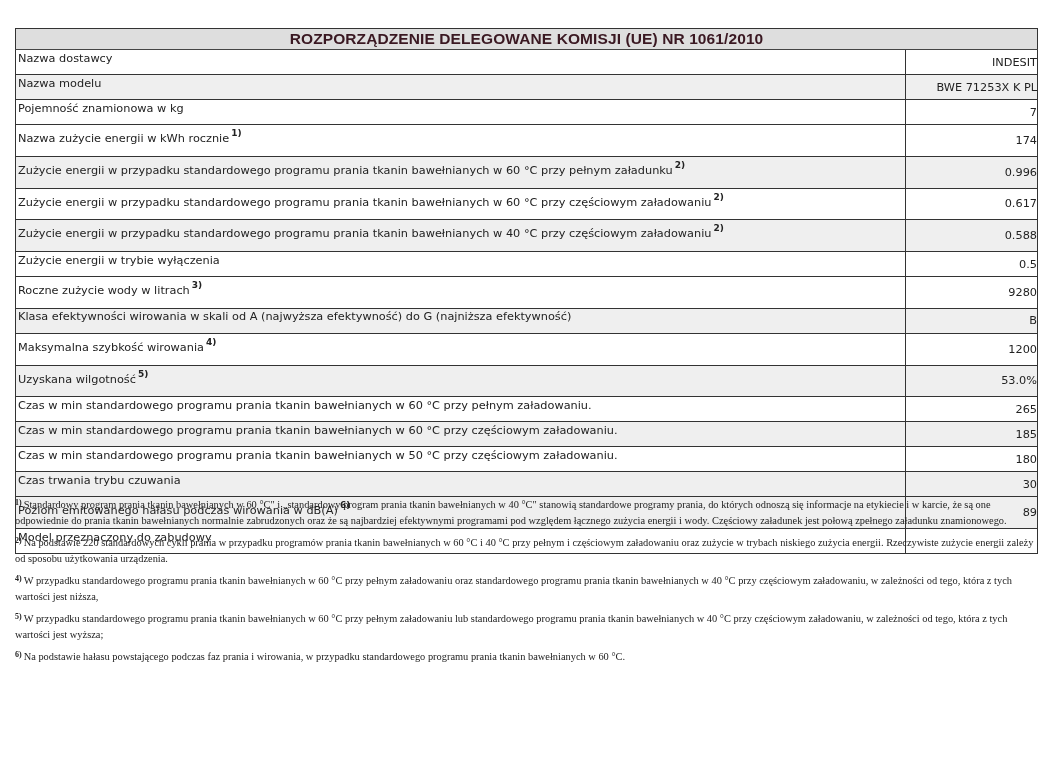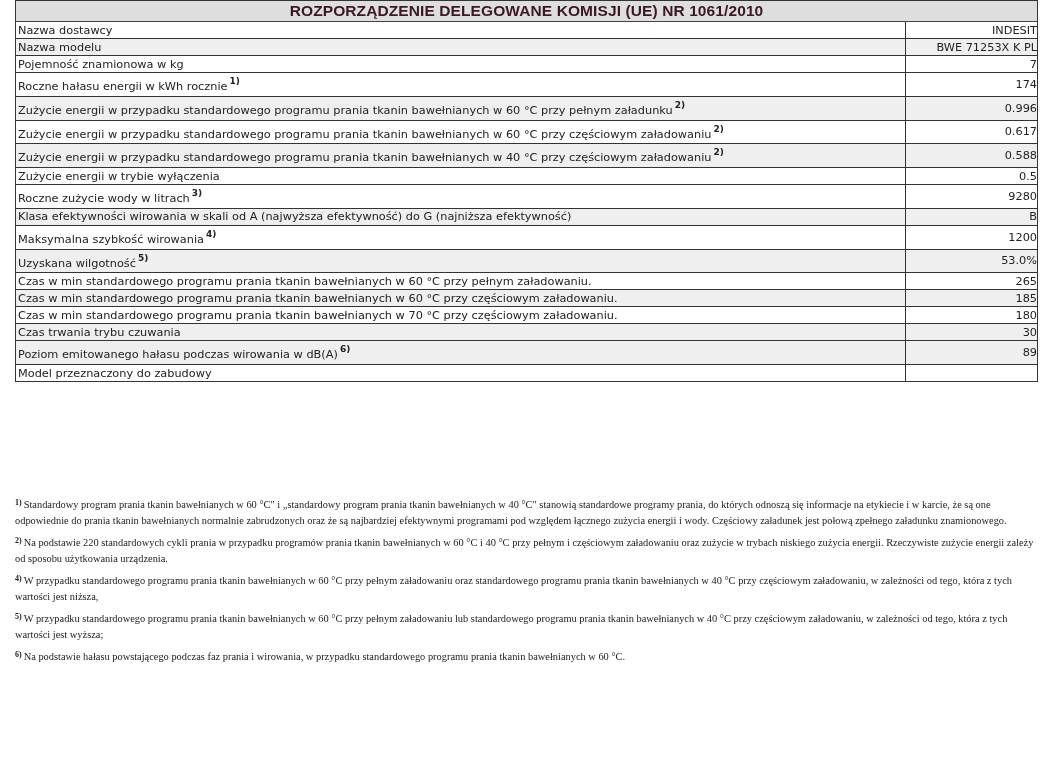--- a/index.html
+++ b/index.html
@@ -1,17 +1,17 @@
 <!DOCTYPE html>
 <html><head>
   <meta charset="utf-8">
   <style>
     html, body { margin: 0; padding: 0; background: #ffffff; }
     body { width: 1052px; height: 771px; position: relative; overflow: hidden; }
-    .wrap { position: absolute; left: 15px; top: 0; width: 1022px; }
+    .wrap { position: absolute; left: 15px; top: 28px; width: 1022px; }
     table.spec {
       border-collapse: collapse;
       width: 1022px;
       table-layout: fixed;
       font-family: "DejaVu Sans", sans-serif;
       font-size: 11.3px;
       color: #222;
       border: 1px solid #333;
     }
     table.spec col.c1 { width: 890px; }
@@ -24,21 +24,21 @@
       color: #3a1822;
       height: 20px;
       padding: 0;
       text-align: center;
       border: 1px solid #333;
       border-bottom: 1px solid #444;
       letter-spacing: 0.1px;
     }
     table.spec td {
       border: 1px solid #333;
-      padding: 0 0 0 2px;
+      padding: 0 0 8px 2px;
       height: 16px;
       line-height: 15px;
       white-space: nowrap;
       overflow: hidden;
     }
     table.spec td.val { text-align: right; padding: 0; }
     table.spec tr.tall td { height: 20px; line-height: 19px; }
     table.spec tr.odd td { background: #efefef; }
     table.spec tr.even td { background: #ffffff; }
     sup.fn { font-size: 9px; font-weight: bold; position: relative; top: -1px; margin-left: 2px; }
@@ -74,21 +74,21 @@
         </tr>
         <tr class="odd">
           <td><span>Nazwa modelu</span></td>
           <td class="val">BWE 71253X K PL</td>
         </tr>
         <tr class="even">
           <td><span>Pojemność znamionowa w kg</span></td>
           <td class="val">7</td>
         </tr>
         <tr class="even tall">
-          <td><span>Roczne hałasu energii w kWh rocznie</span><sup class="fn">1)</sup></td>
+          <td><span>Nazwa zużycie energii w kWh rocznie</span><sup class="fn">1)</sup></td>
           <td class="val">174</td>
         </tr>
         <tr class="odd tall">
           <td><span>Zużycie energii w przypadku standardowego programu prania tkanin bawełnianych w 60 °C przy pełnym załadunku</span><sup class="fn">2)</sup></td>
           <td class="val">0.996</td>
         </tr>
         <tr class="even tall">
           <td><span>Zużycie energii w przypadku standardowego programu prania tkanin bawełnianych w 60 °C przy częściowym załadowaniu</span><sup class="fn">2)</sup></td>
           <td class="val">0.617</td>
         </tr>
@@ -118,21 +118,21 @@
         </tr>
         <tr class="even">
           <td><span>Czas w min standardowego programu prania tkanin bawełnianych w 60 °C przy pełnym załadowaniu.</span></td>
           <td class="val">265</td>
         </tr>
         <tr class="odd">
           <td><span>Czas w min standardowego programu prania tkanin bawełnianych w 60 °C przy częściowym załadowaniu.</span></td>
           <td class="val">185</td>
         </tr>
         <tr class="even">
-          <td><span>Czas w min standardowego programu prania tkanin bawełnianych w 70 °C przy częściowym załadowaniu.</span></td>
+          <td><span>Czas w min standardowego programu prania tkanin bawełnianych w 50 °C przy częściowym załadowaniu.</span></td>
           <td class="val">180</td>
         </tr>
         <tr class="odd">
           <td><span>Czas trwania trybu czuwania</span></td>
           <td class="val">30</td>
         </tr>
         <tr class="odd tall">
           <td><span>Poziom emitowanego hałasu podczas wirowania w dB(A)</span><sup class="fn">6)</sup></td>
           <td class="val">89</td>
         </tr>

